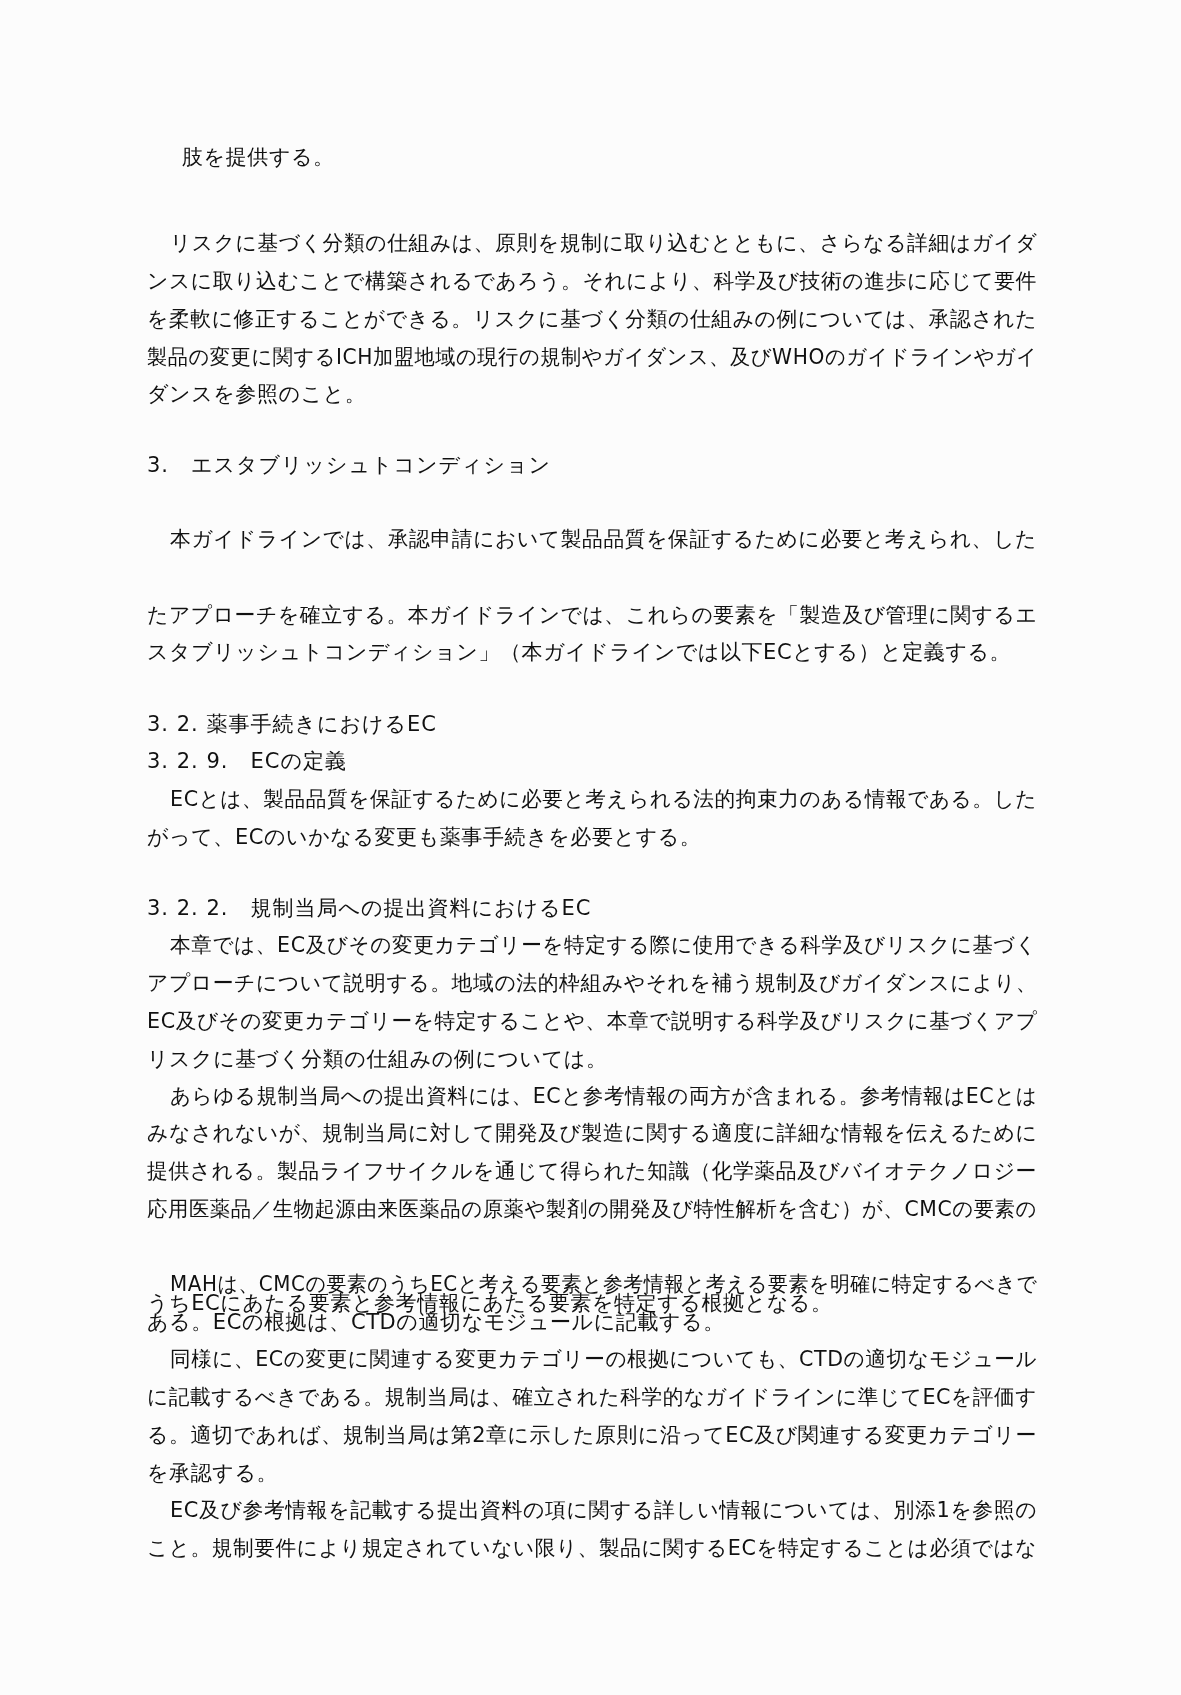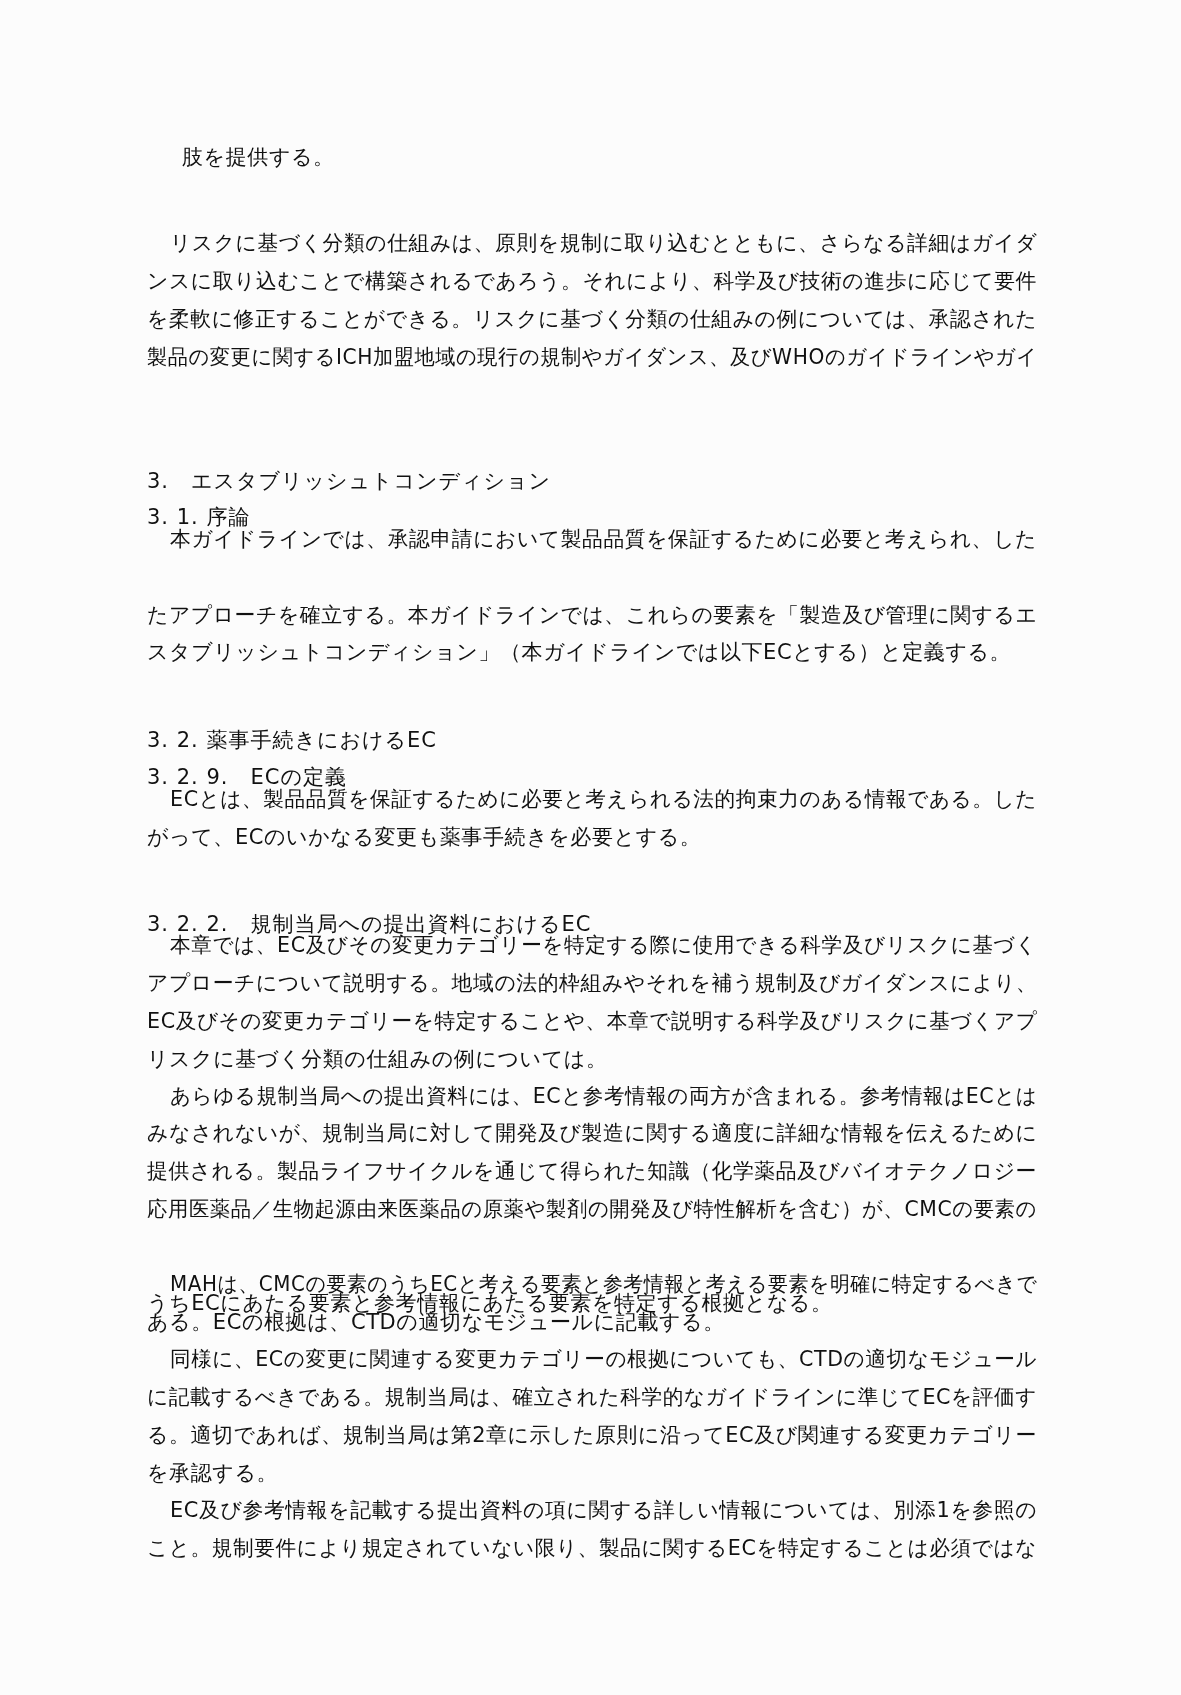--- a/index.html
+++ b/index.html
@@ -32,36 +32,36 @@
     white-space: nowrap;
     letter-spacing: 0.6px;
     transform-origin: left center;
   }
   .justify {
     text-align: justify;
     text-align-last: justify;
   }
   .indent-first { left: 170px; width: 867px; }
   .indent-deep { left: 182px; }
-  .heading { letter-spacing: 1px; margin-top: 16px; }
+  .heading { letter-spacing: 1px; }
 </style>
 </head>
 <body>
 
 <div class="page">
 
   <div class="line indent-deep" style="top:138px">肢を提供する。</div>
 
   <div class="line indent-first justify" style="top: 224px; transform: scaleX(0.9897); width: 876px;">リスクに基づく分類の仕組みは、原則を規制に取り込むとともに、さらなる詳細はガイダ</div>
   <div class="line justify" style="top: 262px; transform: scaleX(0.9911); width: 898px;">ンスに取り込むことで構築されるであろう。それにより、科学及び技術の進歩に応じて要件</div>
   <div class="line justify" style="top: 300px; transform: scaleX(0.99); width: 899px;">を柔軟に修正することができる。リスクに基づく分類の仕組みの例については、承認された</div>
   <div class="line justify" style="top: 338px; transform: scaleX(0.9622); width: 925px;">製品の変更に関するICH加盟地域の現行の規制やガイダンス、及びWHOのガイドラインやガイ</div>
+  <div class="line" style="top:375px">ダンスを参照のこと。</div>
 
   <div class="line heading" style="top:446px">3.　エスタブリッシュトコンディション</div>
-  <div class="line heading" style="top:482px">3. 1. 序論</div>
 
   <div class="line indent-first justify" style="top: 520px; transform: scaleX(0.9897); width: 876px;">本ガイドラインでは、承認申請において製品品質を保証するために必要と考えられ、した</div>
   <div class="line justify" style="top: 596px; transform: scaleX(0.9911); width: 898px;">たアプローチを確立する。本ガイドラインでは、これらの要素を「製造及び管理に関するエ</div>
   <div class="line" style="top:633px">スタブリッシュトコンディション」（本ガイドラインでは以下ECとする）と定義する。</div>
 
   <div class="line heading" style="top:705px">3. 2. 薬事手続きにおけるEC</div>
   <div class="line heading" style="top:742px">3. 2. 9.　ECの定義</div>
 
   <div class="line indent-first justify" style="top: 780px; transform: scaleX(0.983); width: 882px;">ECとは、製品品質を保証するために必要と考えられる法的拘束力のある情報である。した</div>
   <div class="line" style="top:818px">がって、ECのいかなる変更も薬事手続きを必要とする。</div>

